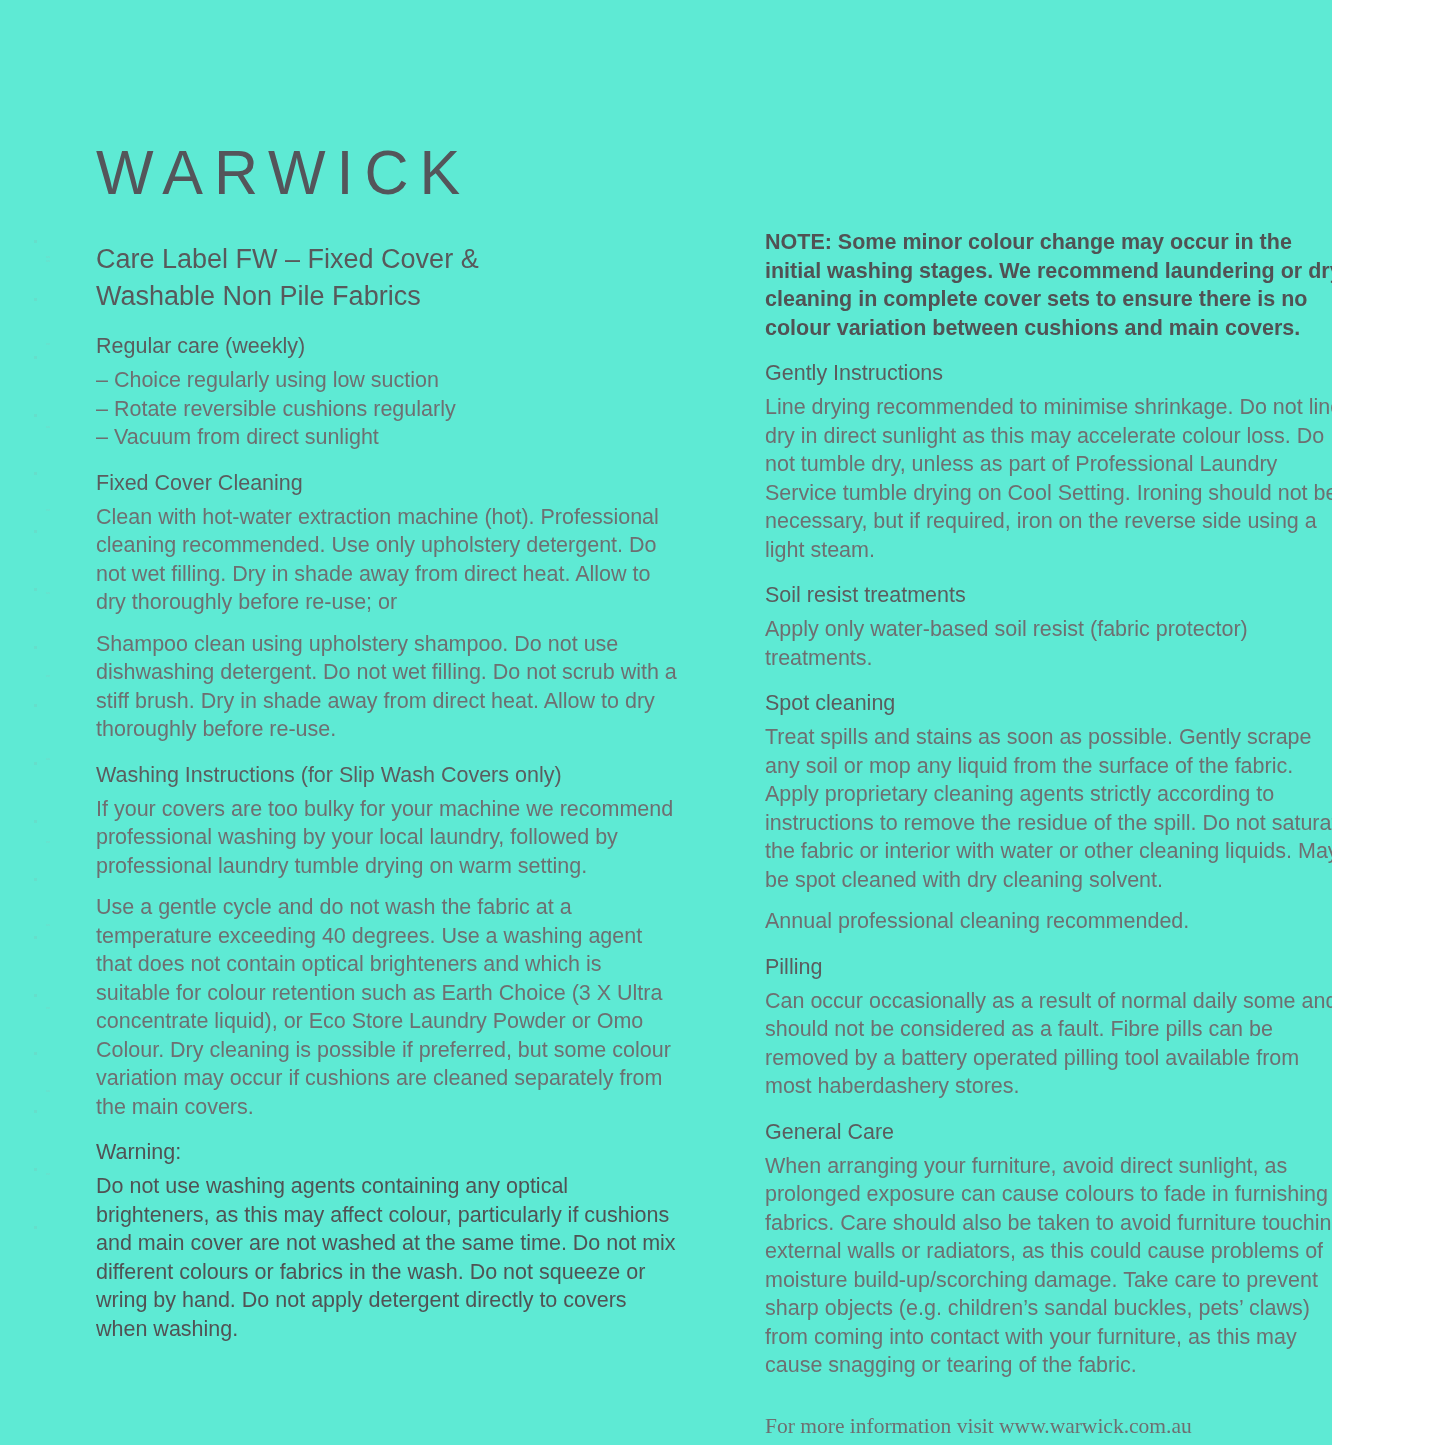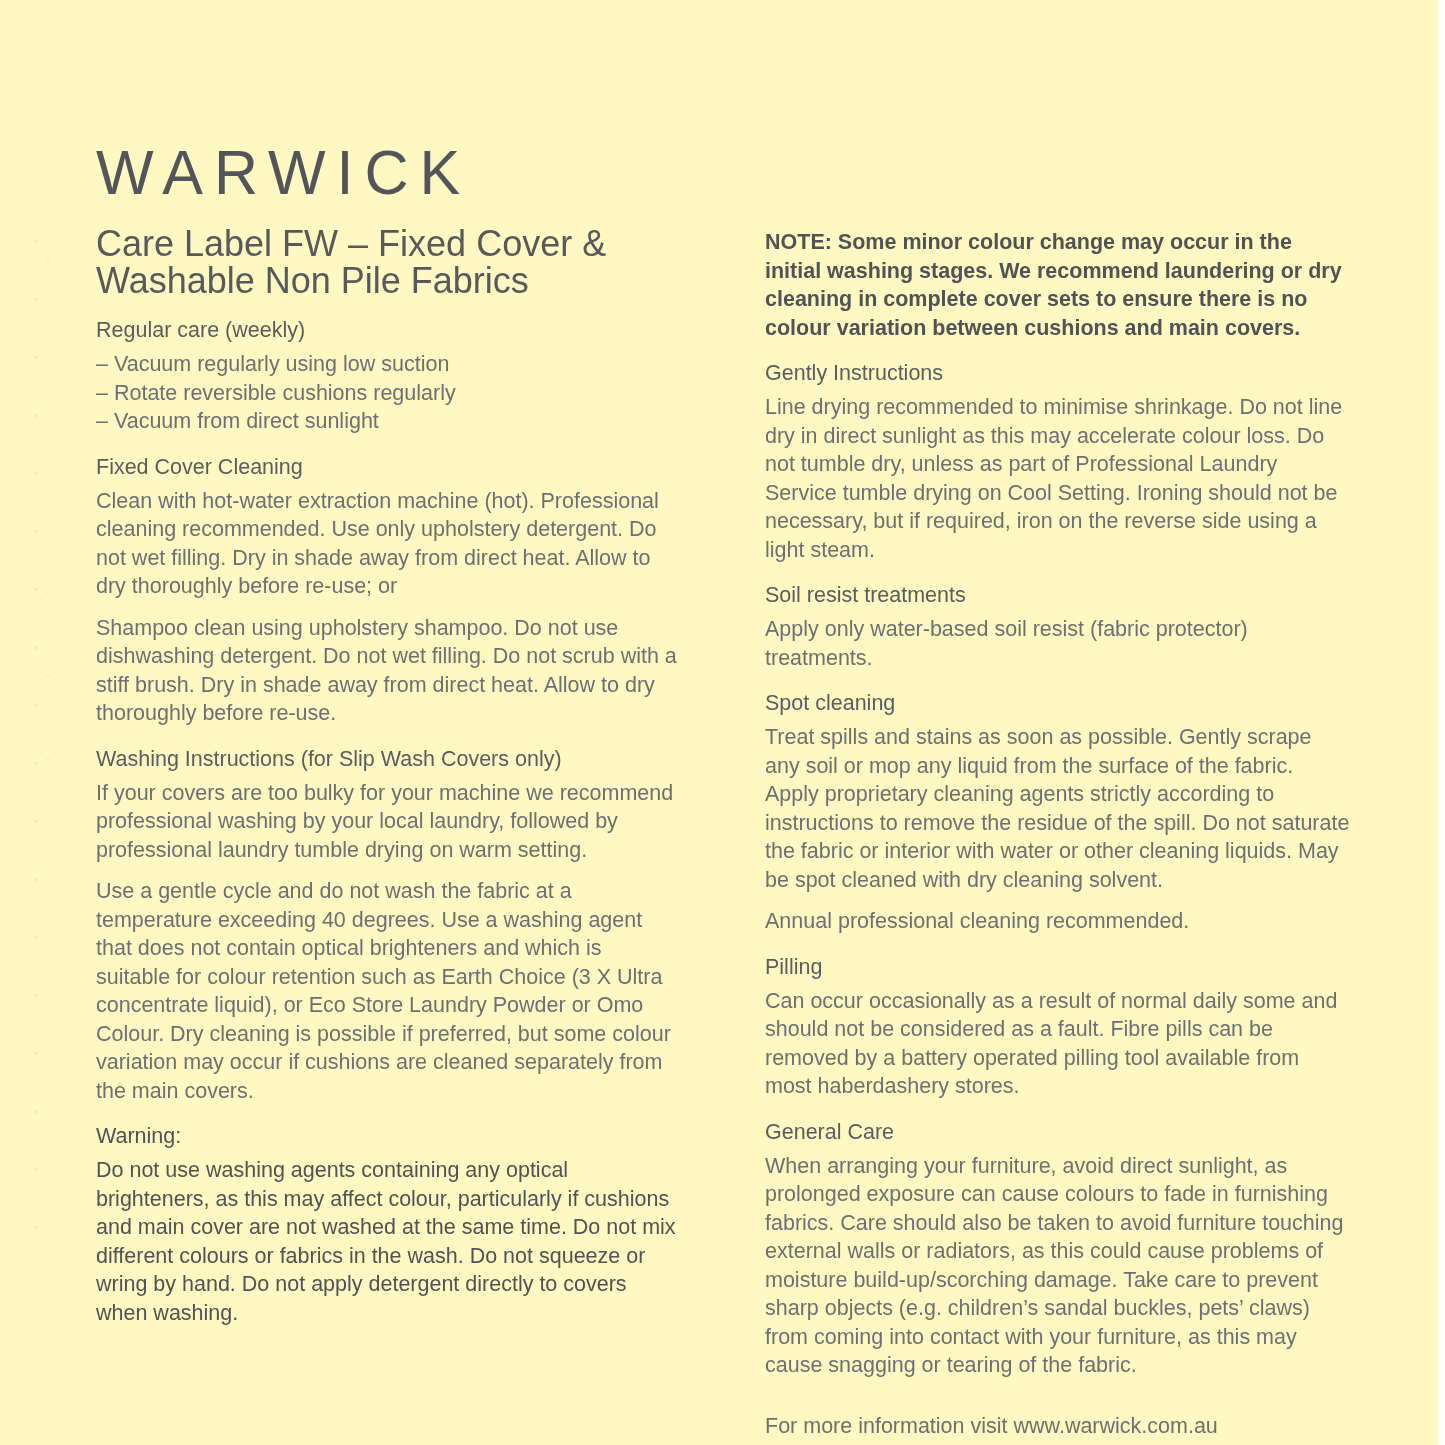--- a/index.html
+++ b/index.html
@@ -1,19 +1,19 @@
 <!DOCTYPE html>
 <html><head>
 <meta charset="utf-8">
 <style>
   html,body { margin:0; padding:0; background:#ffffff; }
   .page {
     position:relative;
-    width:1438px; height:1445px;
-    background:#fef9c3;
+    width:1332px; height:1445px;
+    background:#5eead4;
     font-family:"Liberation Sans", sans-serif;
     color:#6e6f71;
     overflow:hidden;
   }
   
   .edge-artifacts {
     position:absolute; left:30px; top:240px; width:26px; height:1000px;
     background-image:
       repeating-linear-gradient(to bottom, rgba(150,150,150,0.14) 0 3px, transparent 3px 58px),
       repeating-linear-gradient(to bottom, rgba(170,170,170,0.10) 0 2px, transparent 2px 83px);
@@ -27,22 +27,22 @@
   .logo {
     font-size:61px;
     font-weight:300;
     letter-spacing:11px;
     color:#54555a;
     line-height:1;
     transform:scaleY(1.02);
     transform-origin:left top;
   }
   .title {
-    margin-top:22px;
-    font-size:36px;
+    margin-top:38px;
+    font-size:27px;
     line-height:37px;
     color:#58595b;
     white-space:pre-line;
   }
   .h {
     font-size:21.5px; line-height:28px;
     color:#5b5c5e;
     margin:17px 0 6px 0;
   }
   .p {
@@ -52,37 +52,38 @@
   .bullets .p { margin:0; }
   .bold { font-weight:normal; color:#515254; }
   .note {
     font-size:21.5px; line-height:28.5px;
     font-weight:bold; color:#515254;
     margin:0 0 17px 0;
   }
   .footer {
     font-size:21.5px; line-height:28.5px;
     margin-top:32px;
+    font-family:Liberation Serif, serif;
   }
 </style>
 </head>
 <body>
 
 <div class="page">
   <div class="edge-artifacts"></div>
 
   <div class="col-left">
     <div class="logo">WARWICK</div>
     <div class="title">Care Label FW – Fixed Cover &amp;
 Washable Non Pile Fabrics</div>
 
     <div>
       <div class="h">Regular care (weekly)</div>
       <div class="bullets">
-        <div class="p">– Vacuum regularly using low suction</div>
+        <div class="p">– Choice regularly using low suction</div>
         <div class="p">– Rotate reversible cushions regularly</div>
         <div class="p">– Vacuum from direct sunlight</div>
       </div>
     </div>
 
     <div>
       <div class="h">Fixed Cover Cleaning</div>
       <div class="p">Clean with hot-water extraction machine (hot). Professional cleaning recommended. Use only upholstery detergent. Do not wet filling. Dry in shade away from direct heat. Allow to dry thoroughly before re-use; or</div>
       <div class="p">Shampoo clean using upholstery shampoo. Do not use dishwashing detergent. Do not wet filling. Do not scrub with a stiff brush. Dry in shade away from direct heat. Allow to dry thoroughly before re-use.</div>
     </div>

